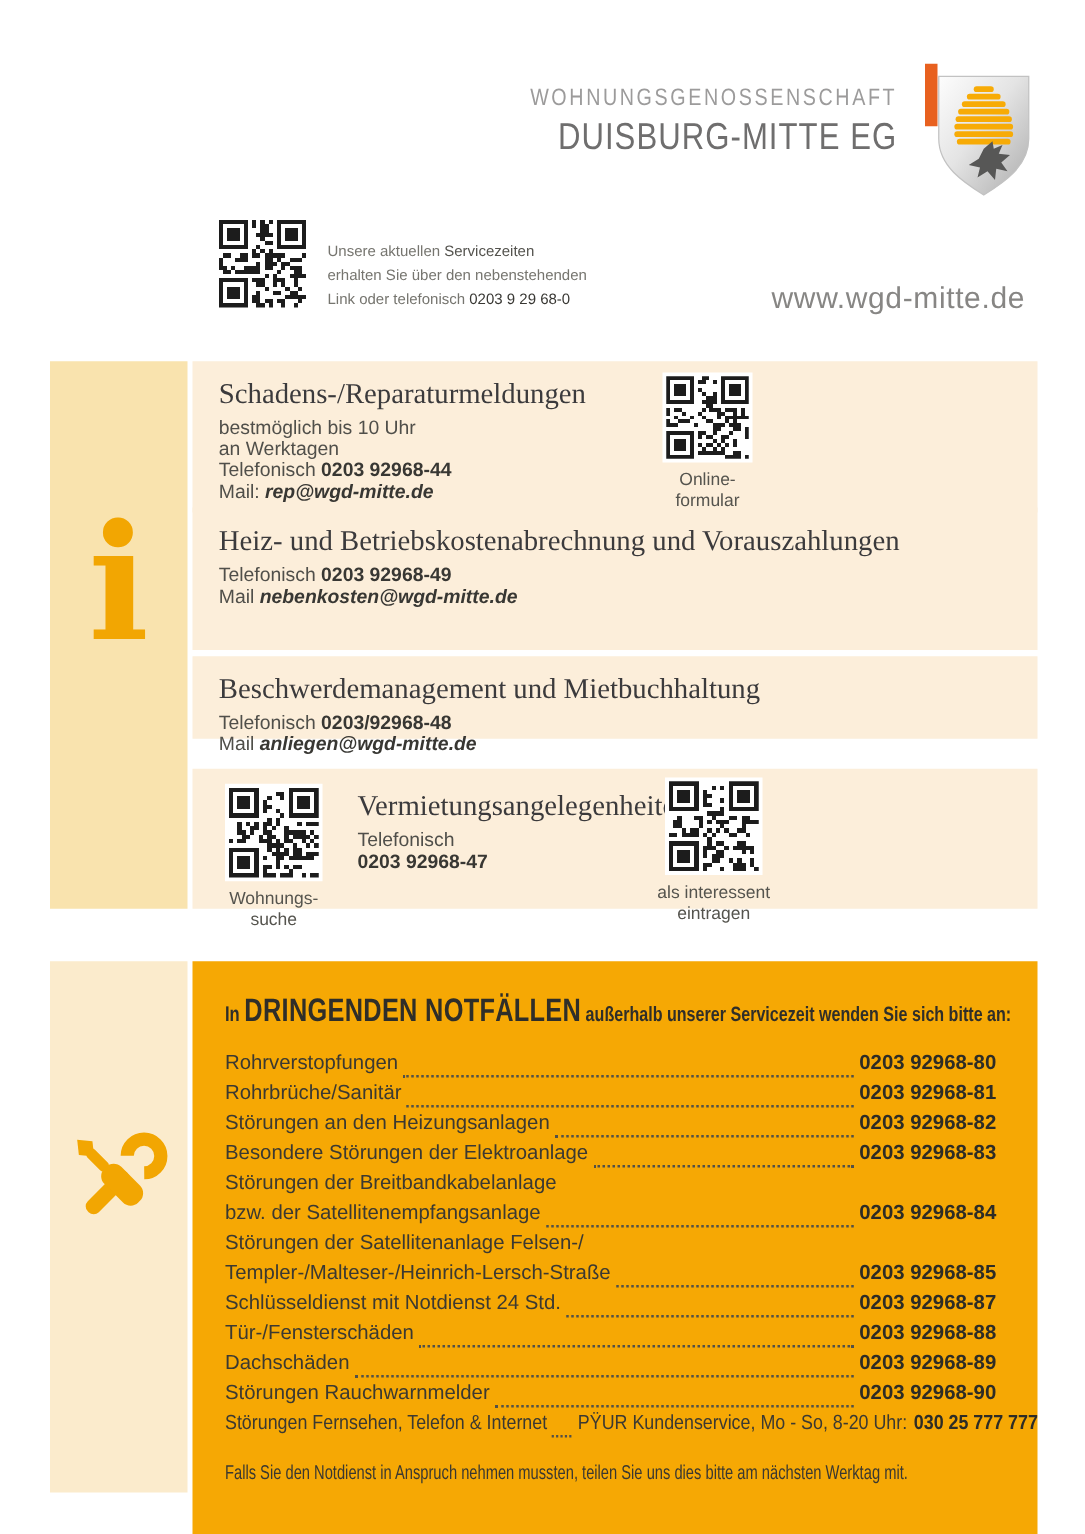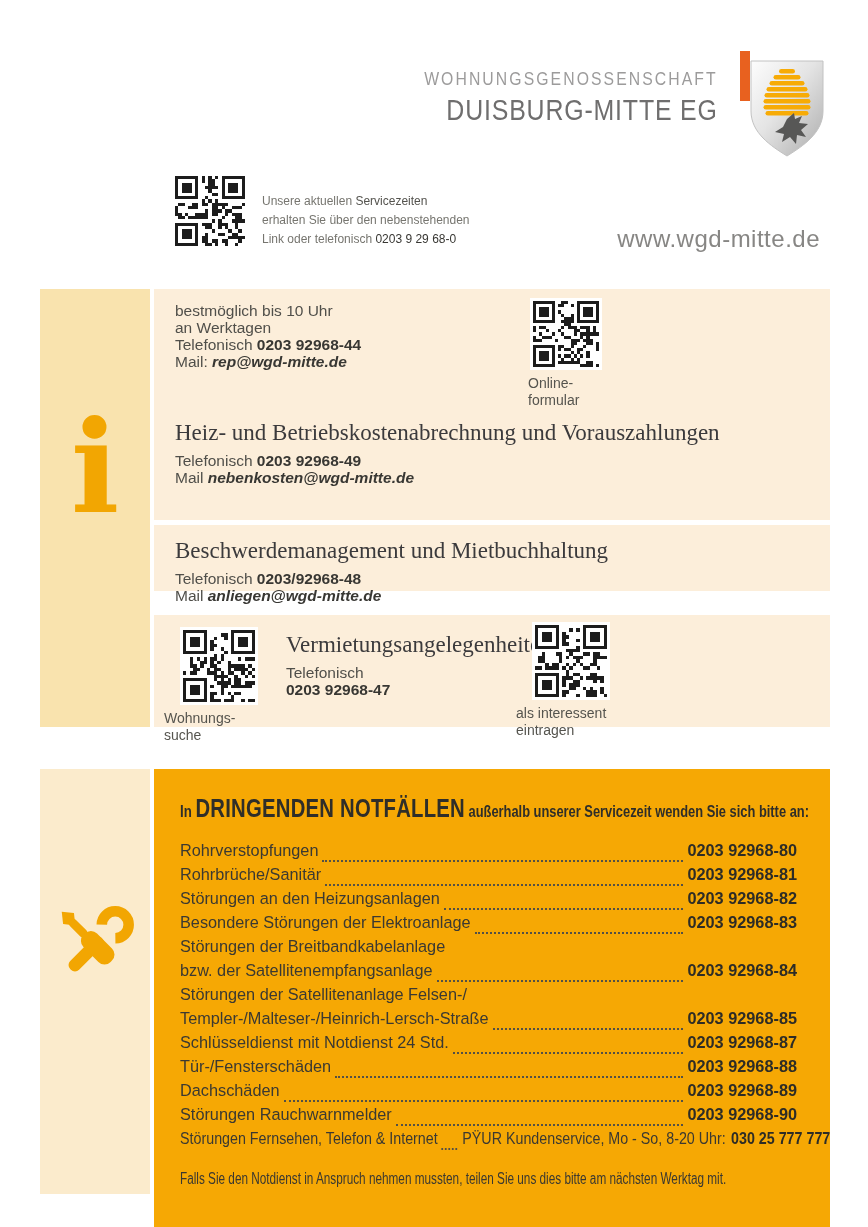--- a/index.html
+++ b/index.html
@@ -35,21 +35,21 @@
   .row p{font-size:15.5px;line-height:17px;color:#504F4A}
   .row b{font-weight:700;color:#383733}
   .row .mail{font-style:italic;font-weight:700;color:#383733}
   .txt{position:absolute}
   .row1 .txt{left:21px;top:13px}
   .row2 .txt{left:21px;top:14px}
   .row3 .txt{left:21px;top:13px}
   .row4 .txt{left:132px;top:17px}
 
   .qr{background:#fff;padding:3px}
-  .qrbox{position:absolute;text-align:left}
+  .qrbox{position:absolute;text-align:center}
   .qr-label{font-size:14px;line-height:17px;color:#55544E;margin-top:5px}
   .row1 .qrbox{left:374px;top:9px;width:76px}
   .row1 .qr{width:72px;height:72px;margin:0 auto}
   .qrbox.qleft{left:10px;top:12px;width:110px}
   .qrbox.qright{left:362px;top:7px;width:110px}
   .row4 .qr{width:78px;height:78px;margin:0 auto}
 
   
   .strip2{position:absolute;left:40px;top:765px;width:110px;height:425px;background:#FBEBCC}
   .tools-icon{position:absolute;left:7px;top:128px}
@@ -238,20 +238,21 @@
     <div><span>Link oder telefonisch </span><b>0203 9 29 68-0</b></div>
   </div>
   <div class="website">www.wgd-mitte.de</div>
 
   <div class="strip1">
     <div class="i-icon">i</div>
   </div>
 
   <div class="row row1">
     <div class="txt">
+      <h2>Schadens-/Reparaturmeldungen</h2>
       <p>bestmöglich bis 10 Uhr</p>
       <p>an Werktagen</p>
       <p><span>Telefonisch </span><b>0203 92968-44</b></p>
       <p><span>Mail: </span><span class="mail">rep@wgd-mitte.de</span></p>
     </div>
     <div class="qrbox">
       <div class="qr"><svg xmlns="http://www.w3.org/2000/svg" viewBox="0 0 21 21" width="100%" height="100%" shape-rendering="crispEdges" fill="#1c1c1c">
             <rect x="9" y="0" width="1" height="1"></rect>
             <rect x="10" y="0" width="1" height="1"></rect>
             <rect x="8" y="1" width="1" height="1"></rect>

